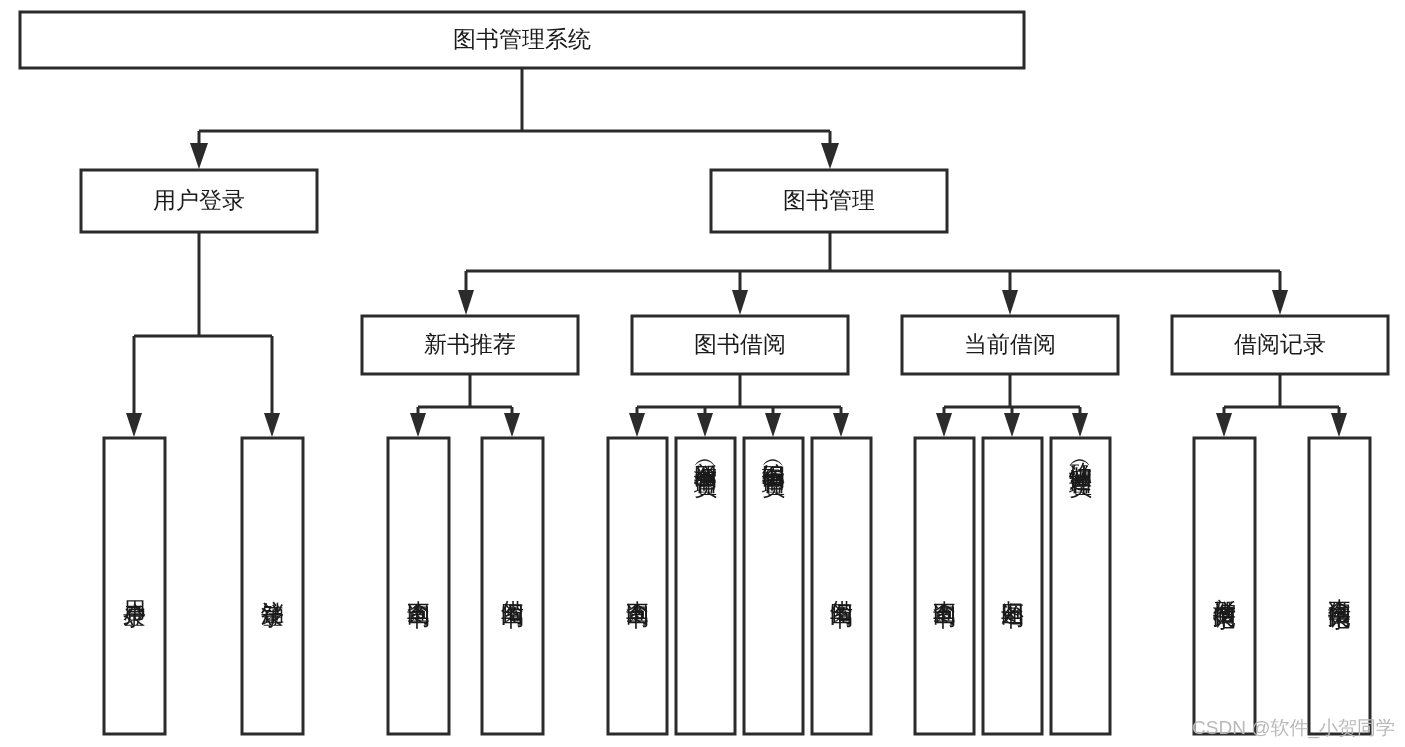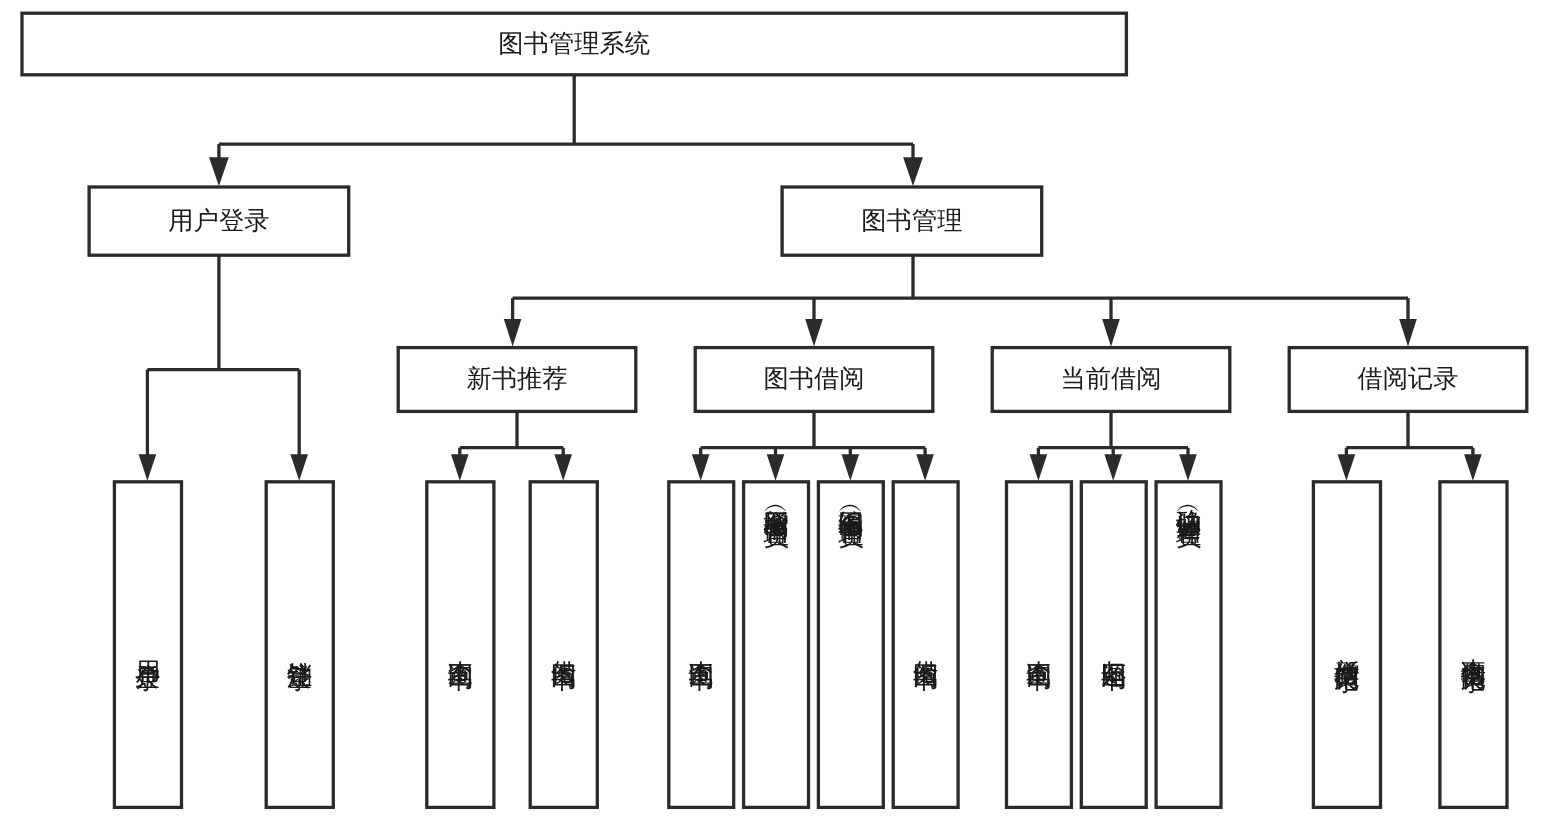--- a/index.html
+++ b/index.html
@@ -182,14 +182,15 @@
   <div class="vwrap" style="left:1051px;top:438px;width:59px;height:296px;align-items:flex-start;padding-top:6px;box-sizing:border-box;">
     <span class="vtxt">确认归还（管理员）</span>
   </div>
   <div class="vwrap" style="left:1194px;top:438px;width:61px;height:296px;">
     <span class="vtxt">新增借阅记录</span>
   </div>
   <div class="vwrap" style="left:1309px;top:438px;width:61px;height:296px;">
     <span class="vtxt">查询借阅记录</span>
   </div>
 
+  <div class="wm">CSDN @软件_小贺同学</div>
 
 </div>
 
 </body></html>

